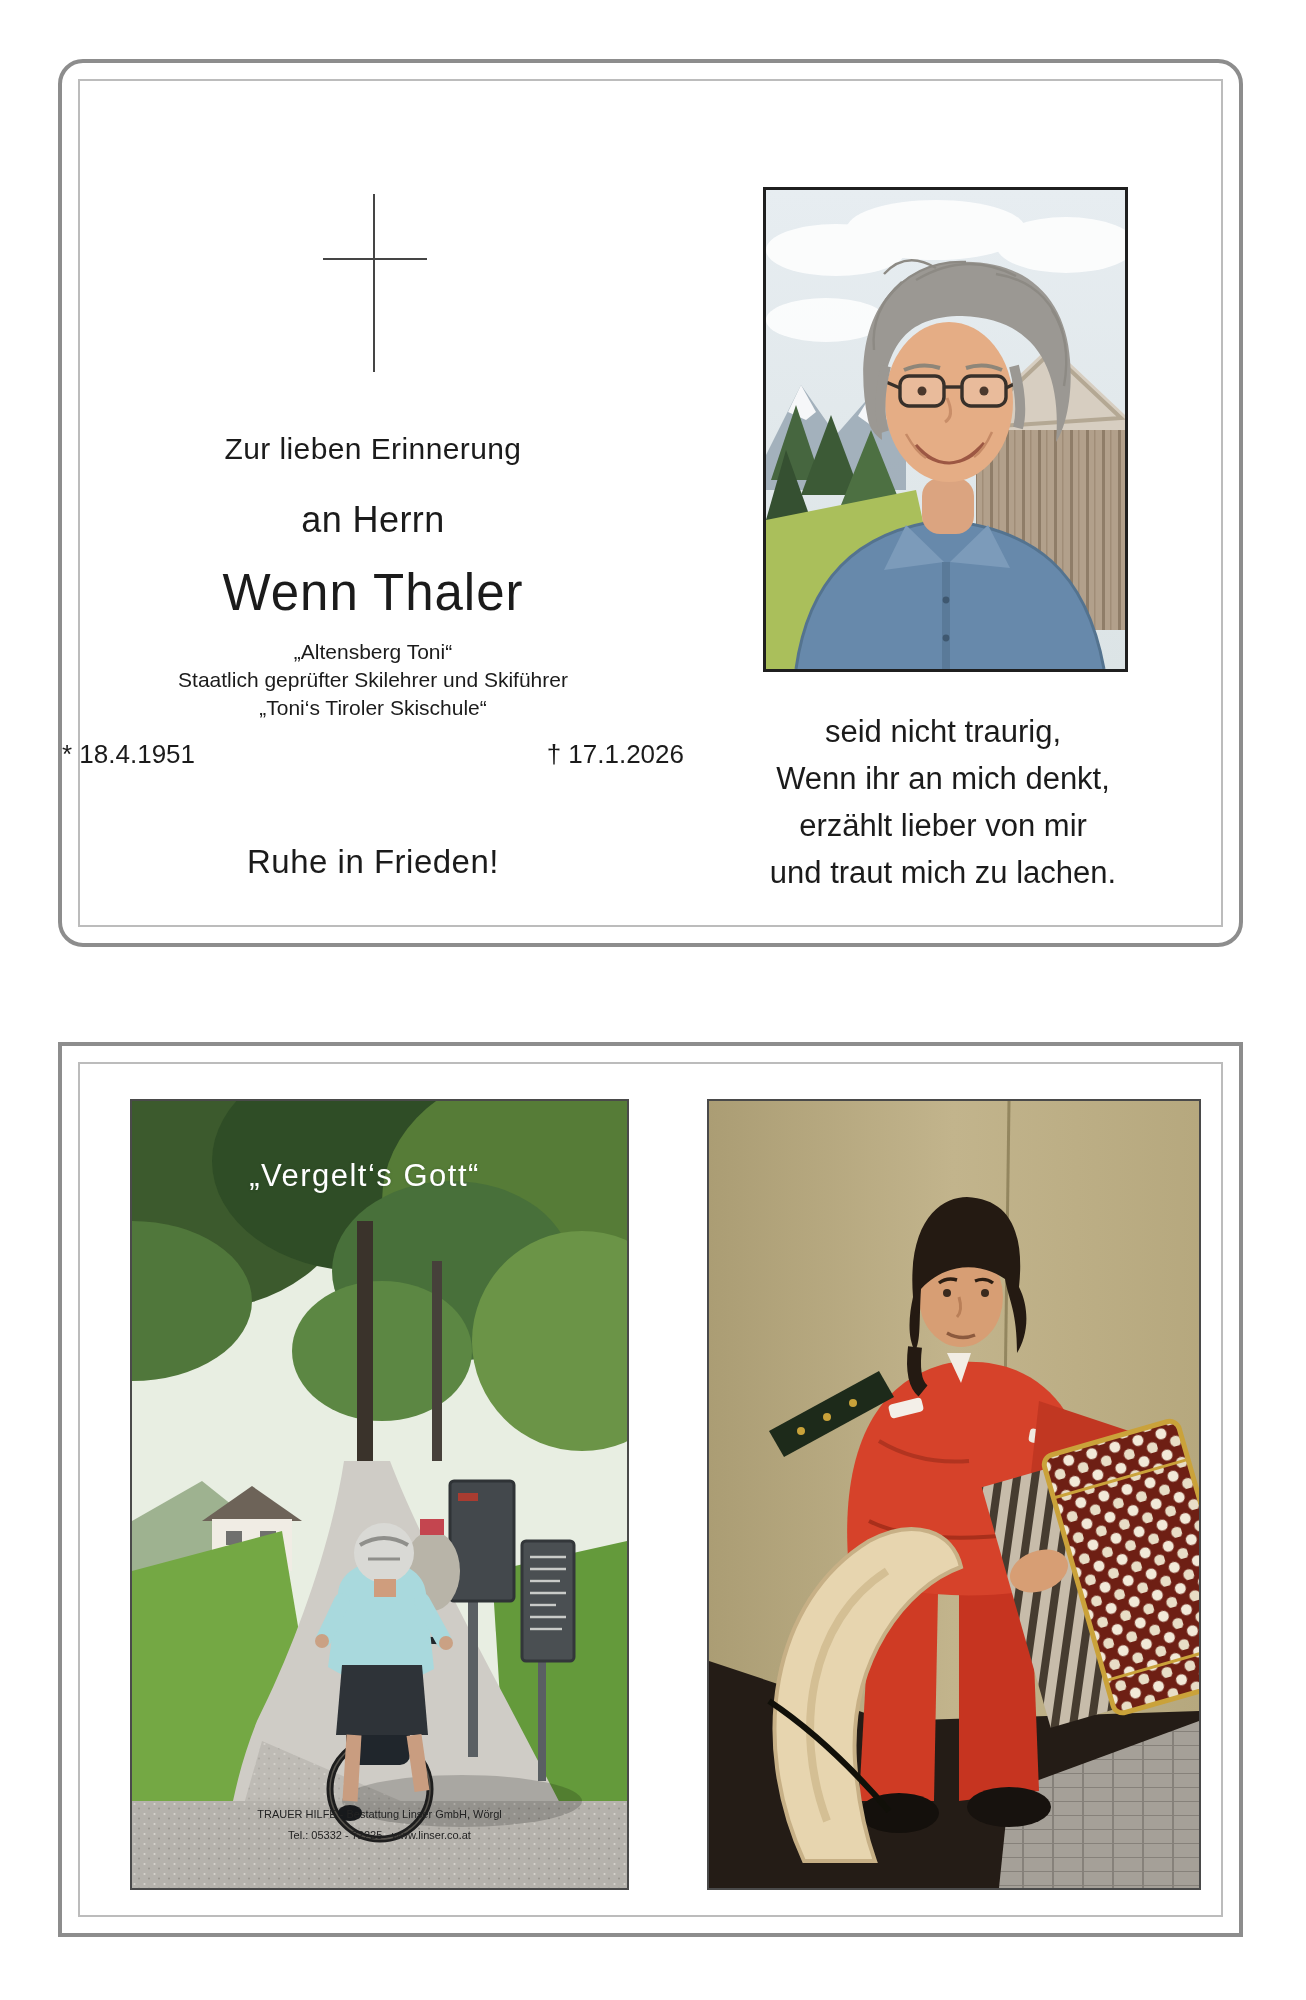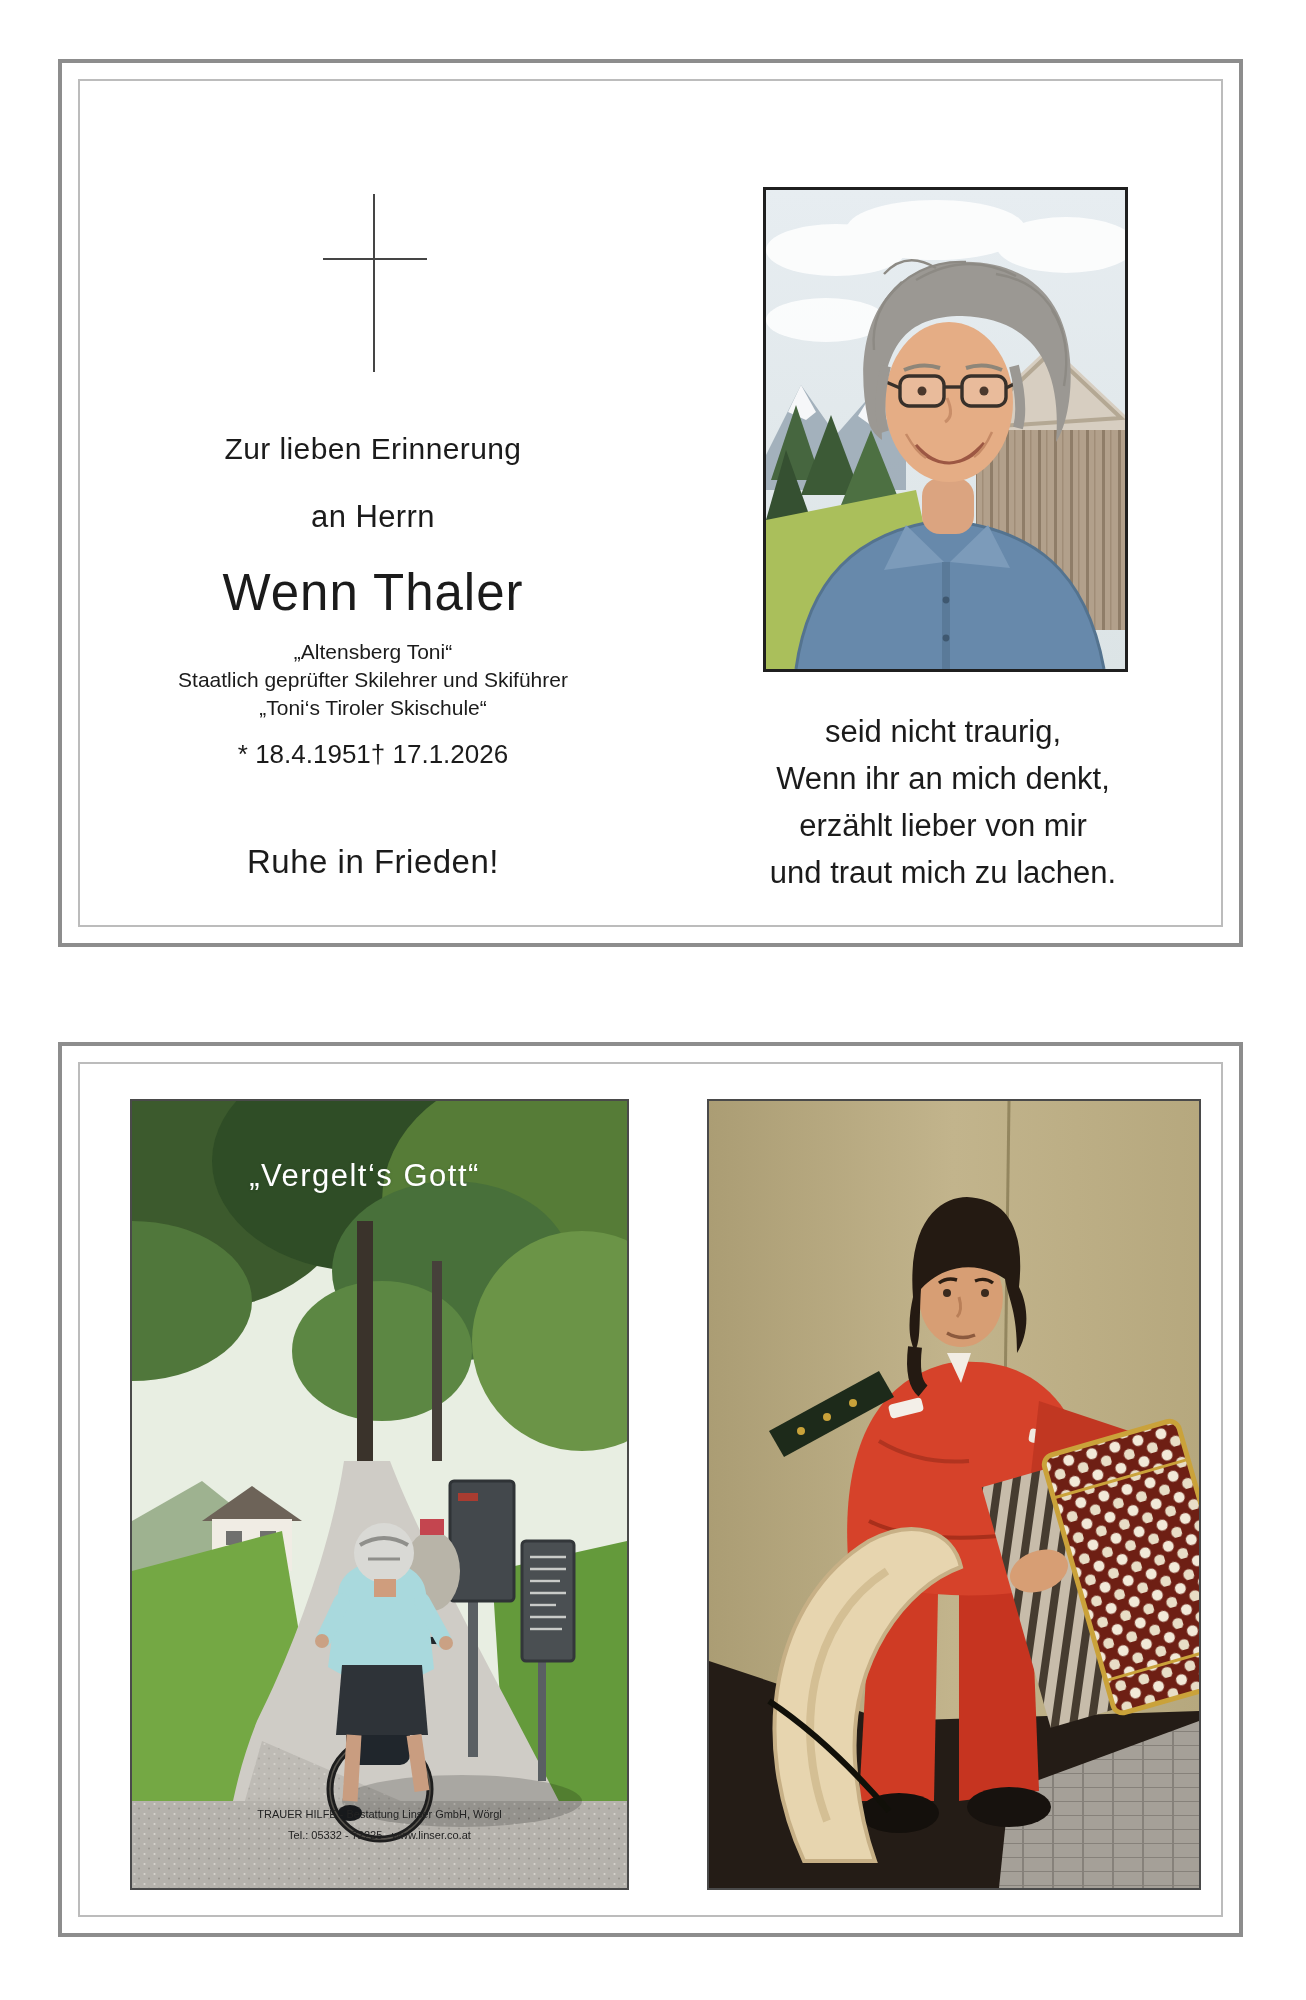--- a/index.html
+++ b/index.html
@@ -1,35 +1,35 @@
 <!DOCTYPE html>
 <html><head>
 <meta charset="utf-8">
 <style>
   html,body{margin:0;padding:0;background:#ffffff;}
   .page{position:relative;width:1306px;height:2000px;background:#ffffff;overflow:hidden;
         font-family:"Liberation Sans",sans-serif;color:#1b1b1b;}
   
   .card{position:absolute;left:58px;width:1185px;border:4px solid #8d8d8d;box-sizing:border-box;background:#ffffff;}
-  .card-top{top:59px;height:888px;}
+  .card-top{top:59px;height:888px;border-radius:25px;}
   .card-bottom{top:1042px;height:895px;}
   .inner-frame{position:absolute;inset:16px;border:2px solid #bcbcbc;pointer-events:none;}
   
   .cross-v{position:absolute;left:311px;top:131px;width:2px;height:178px;background:#454545;}
   .cross-h{position:absolute;left:261px;top:195px;width:104px;height:2px;background:#454545;}
   
   .col-left{position:absolute;left:0;top:0;width:622px;height:100%;}
   .t-center{position:absolute;left:0;width:100%;text-align:center;}
   .intro1{top:369px;font-size:30px;letter-spacing:.4px;}
-  .intro2{top:436px;font-size:31px;letter-spacing:.4px;}
+  .intro2{top:436px;font-size:36px;letter-spacing:.4px;}
   .name{top:500px;font-size:51px;letter-spacing:1px;}
   .sub1{top:577px;font-size:21px;}
   .sub2{top:605px;font-size:21px;}
   .sub3{top:633px;font-size:21px;}
-  .dates{top:676px;font-size:26px;display:flex;justify-content:center;}
+  .dates{top:676px;font-size:26px;display:flex;justify-content:space-between;}
   .closing{top:780px;font-size:33px;letter-spacing:.5px;}
   
   .portrait{position:absolute;left:701px;top:124px;width:359px;height:479px;border:3px solid #1f1f1f;
             box-sizing:content-box;overflow:hidden;background:#dfe7ec;}
   .portrait svg{display:block;}
   
   .poem{position:absolute;left:640px;top:645px;width:482px;text-align:center;font-size:31px;line-height:47px;}
   
   .photo{position:absolute;top:53px;overflow:hidden;border:2px solid #4a4a4a;box-sizing:content-box;}
   .photo-left{left:68px;width:495px;height:787px;background:#7fa14e;}

